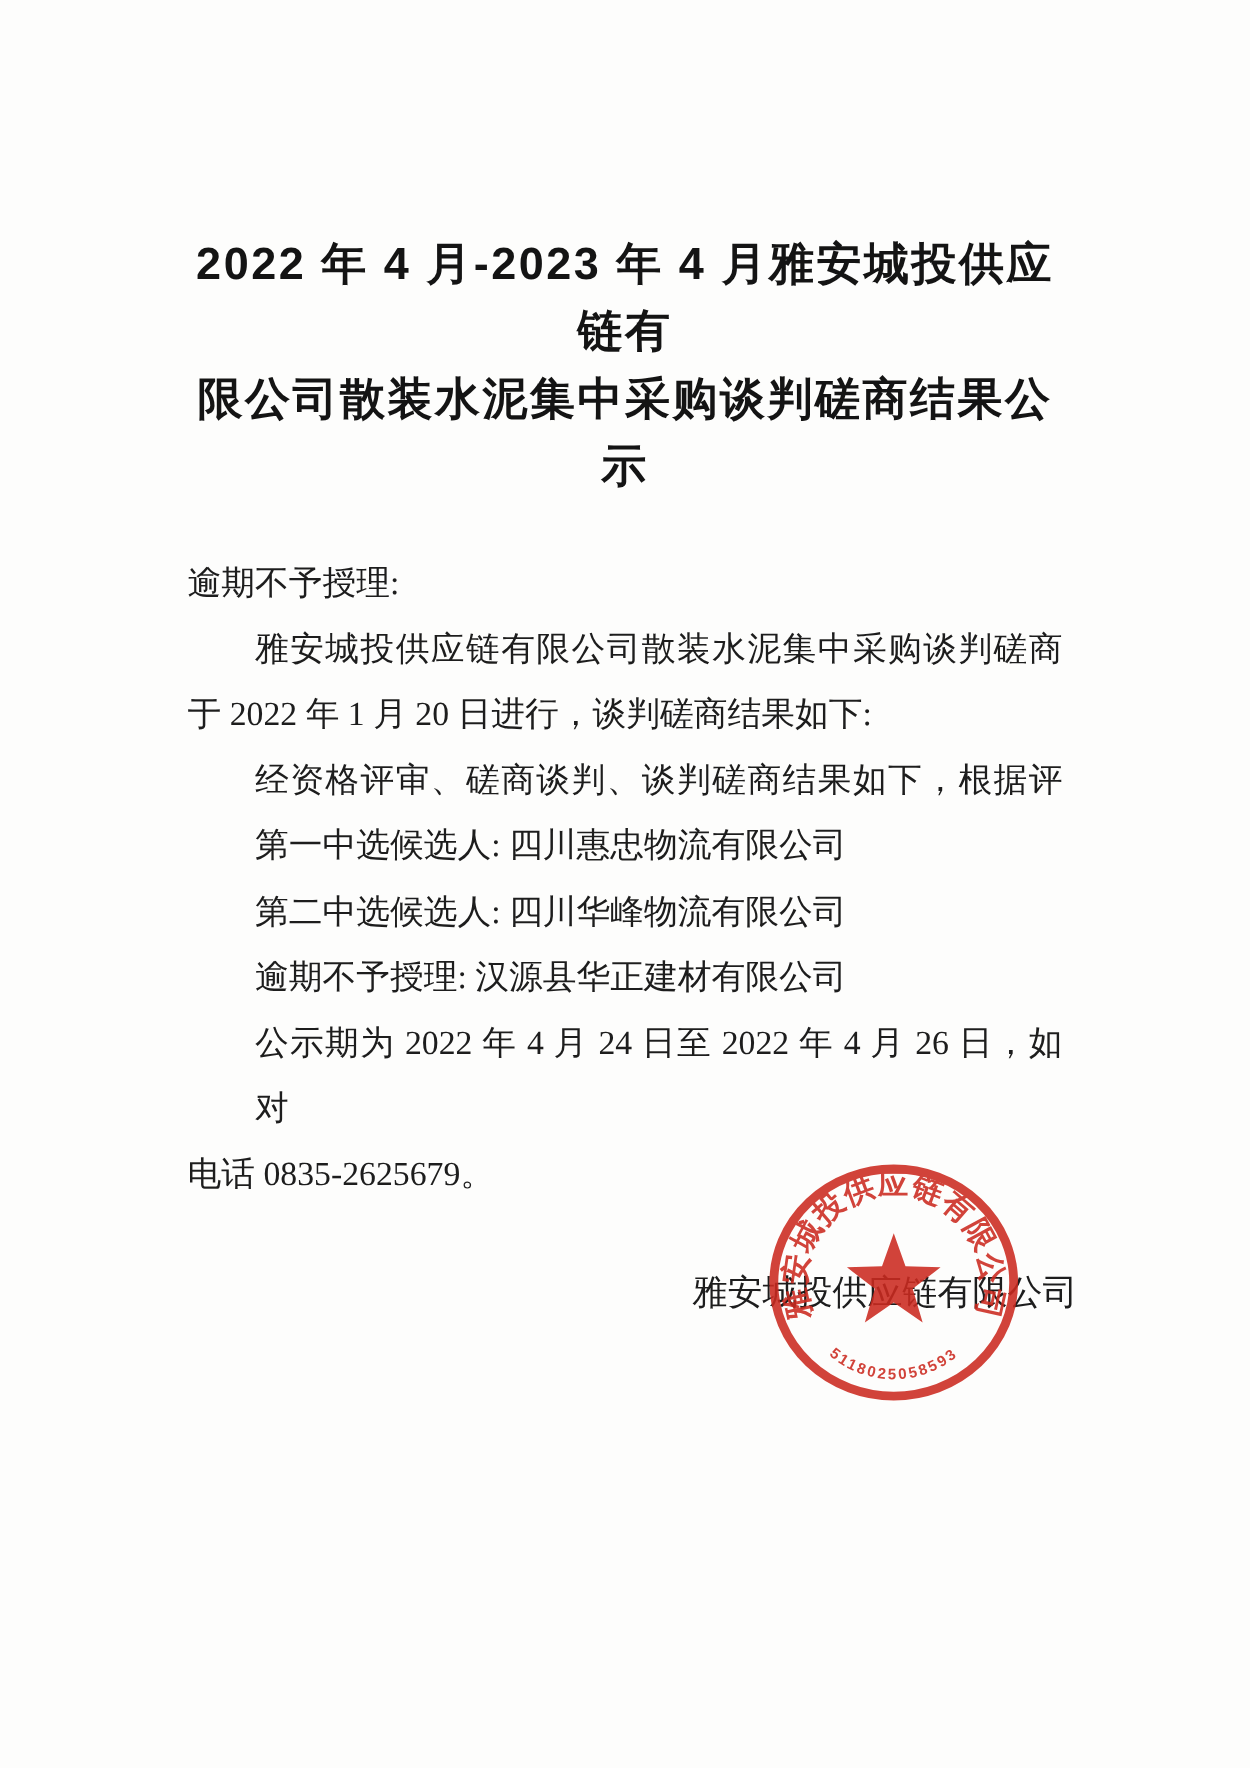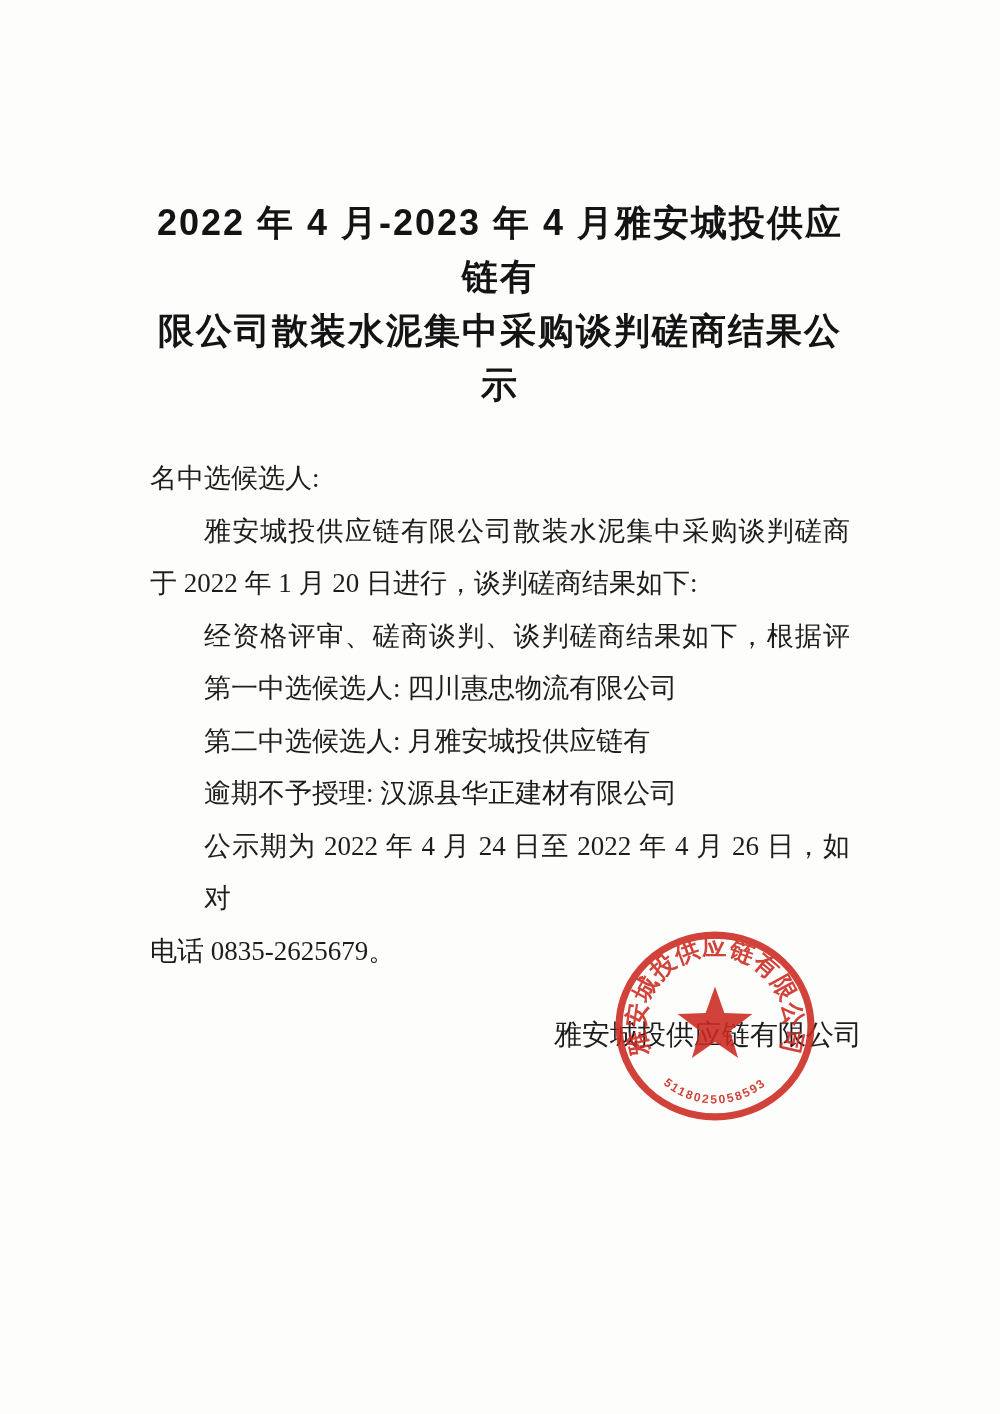--- a/index.html
+++ b/index.html
@@ -12,21 +12,21 @@
     width: 1000px;
     height: 1414px;
     margin: 0 auto;
     background: #fdfdfc;
     overflow: hidden;
     color: #1b1b1b;
   }
   .doc-title {
     padding-top: 184px;
     width: 720px;
-    margin: 12px auto;
+    margin: 0 auto;
     text-align: center;
     font-family: "Liberation Sans", "DejaVu Sans", sans-serif;
     font-weight: 700;
     font-size: 36px;
     line-height: 54px;
     letter-spacing: 2px;
     color: #141414;
   }
   .doc-body {
     width: 700px;
@@ -86,26 +86,26 @@
 
 <div class="page">
 
   <div class="doc-title">
     <div>2022 年 4 月-2023 年 4 月雅安城投供应链有</div>
     <div>限公司散装水泥集中采购谈判磋商结果公</div>
     <div>示</div>
   </div>
 
   <div class="doc-body">
-    <div class="body-line">名中选候选人:</div>
+    <div class="body-line">逾期不予授理:</div>
     <div class="body-line indent fill">雅安城投供应链有限公司散装水泥集中采购谈判磋商</div>
     <div class="body-line">于 2022 年 1 月 20 日进行，谈判磋商结果如下:</div>
     <div class="body-line indent fill">经资格评审、磋商谈判、谈判磋商结果如下，根据评</div>
     <div class="body-line indent">第一中选候选人: 四川惠忠物流有限公司</div>
-    <div class="body-line indent">第二中选候选人: 月雅安城投供应链有</div>
+    <div class="body-line indent">第二中选候选人: 四川华峰物流有限公司</div>
     <div class="body-line indent">逾期不予授理: 汉源县华正建材有限公司</div>
     <div class="body-line indent fill">公示期为 2022 年 4 月 24 日至 2022 年 4 月 26 日，如对</div>
     <div class="body-line">电话 0835-2625679。</div>
   </div>
 
   <div class="signature">
     <div class="sig-company">雅安城投供应链有限公司</div>
   </div>
 
   <div class="seal">

